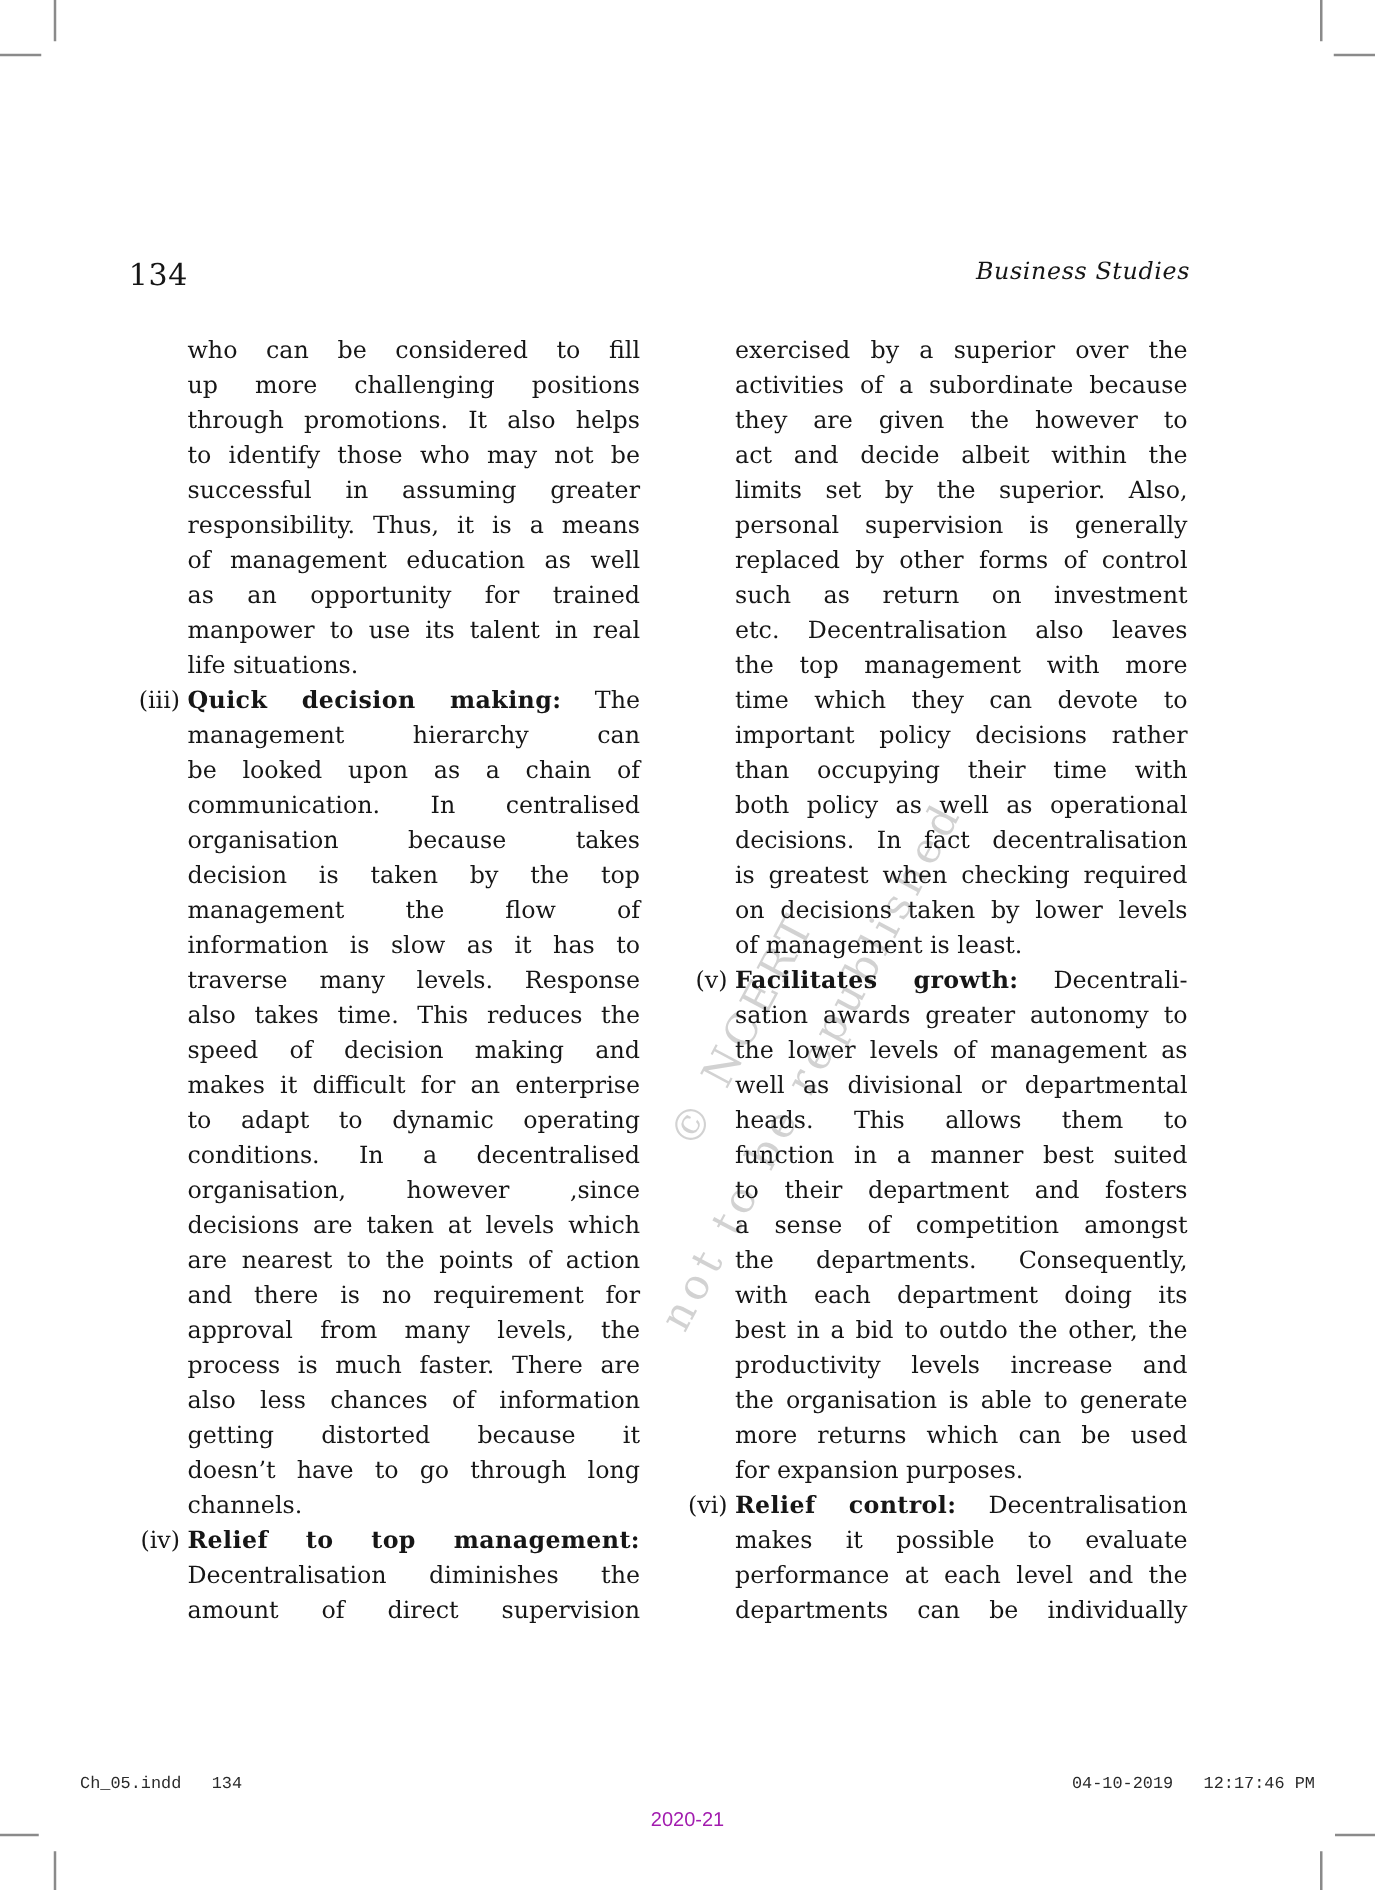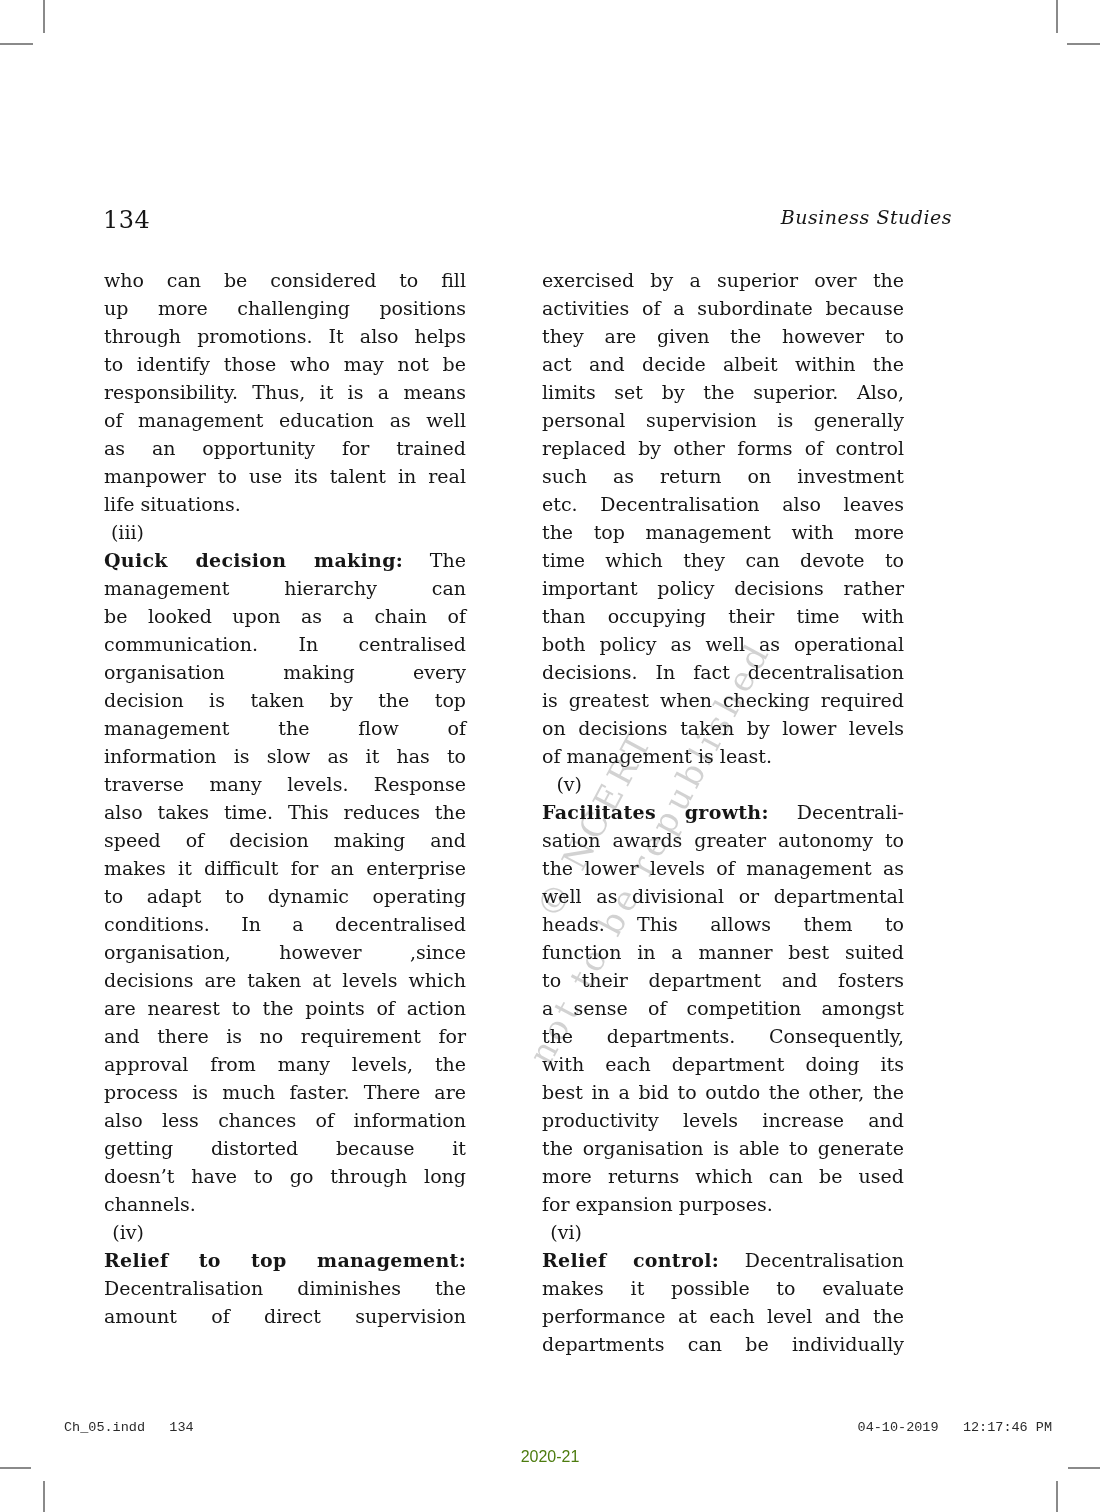--- a/index.html
+++ b/index.html
@@ -13,37 +13,37 @@
   .hdr-title{position:absolute;right:148px;top:206px;font-size:19px;letter-spacing:0.5px;font-style:italic;}
   .watermark{
     position:absolute;left:622px;top:838px;z-index:0;
     transform:translate(-50%,-50%) rotate(-62deg);
     text-align:center;color:rgba(80,80,80,0.26);
     font-size:34px;letter-spacing:5px;line-height:62px;white-space:nowrap;
   }
   .col{position:absolute;top:266px;width:416px;z-index:1;}
   .col-left{left:98px;}
   .col-right{left:536px;}
-  .block{display:flex;flex-direction:column;}
+  .block{display:flex;}
   .marker{
     flex:none;width:46px;text-align:right;
     font-size:19px;line-height:28px;
   }
   .lines{flex:none;width:362px;margin-left:6px;}
   .line{
     font-size:19px;line-height:28px;
     text-align:justify;text-align-last:justify;
     white-space:normal;
   }
   .line.endleft{text-align-last:left;}
   .line b{font-weight:bold;letter-spacing:0.3px;}
   .session{
     position:absolute;left:0;right:0;top:1448px;text-align:center;
     font-family:"Liberation Sans","DejaVu Sans",sans-serif;
-    font-size:16px;color:#4d7c0f;z-index:1;
+    font-size:16px;color:#a21caf;z-index:1;
   }
   .imprint{
     position:absolute;top:1420px;
     font-family:Liberation Mono, monospace;
     font-size:13.5px;color:#2a2a2a;white-space:pre;z-index:1;
   }
   .imprint-left{left:64px;}
   .imprint-right{right:48px;}
 </style>
 </head>
@@ -67,35 +67,36 @@
 </div>
 
 <div class="col col-left" id="col-left">
     <div class="block">
       <div class="marker"></div>
       <div class="lines">
         <div class="line">who can be considered to fill</div>
         <div class="line">up more challenging positions</div>
         <div class="line">through promotions. It also helps</div>
         <div class="line">to identify those who may not be</div>
+        <div class="line">successful in assuming greater</div>
         <div class="line">responsibility. Thus, it is a means</div>
         <div class="line">of management education as well</div>
         <div class="line">as an opportunity for trained</div>
         <div class="line">manpower to use its talent in real</div>
         <div class="line endleft">life situations.</div>
       </div>
     </div>
     <div class="block">
       <div class="marker">(iii)</div>
       <div class="lines">
         <div class="line"><b>Quick decision making:</b> The</div>
         <div class="line">management hierarchy can</div>
         <div class="line">be looked upon as a chain of</div>
         <div class="line">communication. In centralised</div>
-        <div class="line">organisation making every</div>
+        <div class="line">organisation because takes</div>
         <div class="line">decision is taken by the top</div>
         <div class="line">management the flow of</div>
         <div class="line">information is slow as it has to</div>
         <div class="line">traverse many levels. Response</div>
         <div class="line">also takes time. This reduces the</div>
         <div class="line">speed of decision making and</div>
         <div class="line">makes it difficult for an enterprise</div>
         <div class="line">to adapt to dynamic operating</div>
         <div class="line">conditions. In a decentralised</div>
         <div class="line">organisation, however ,since</div>

